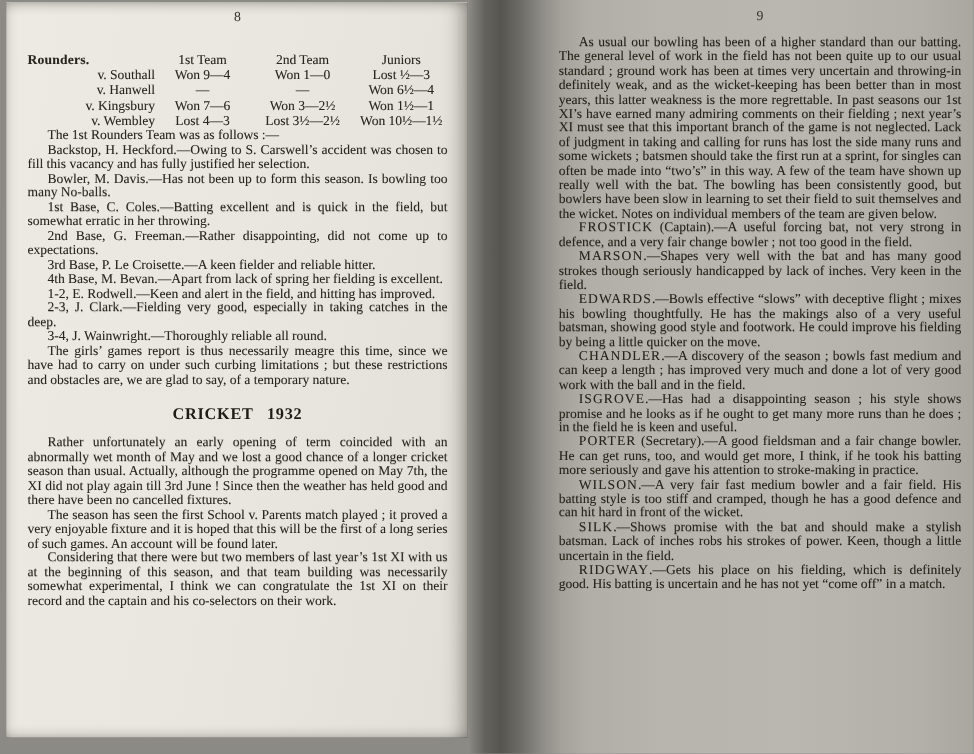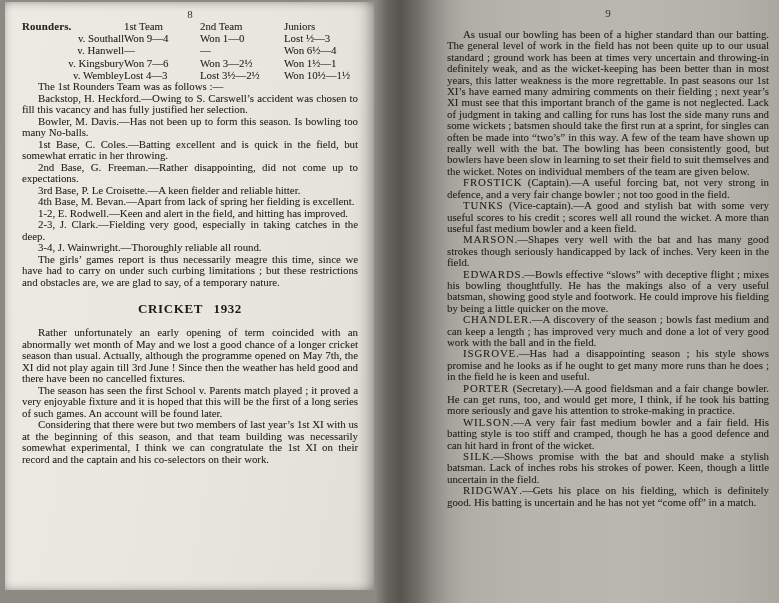--- a/index.html
+++ b/index.html
@@ -41,23 +41,23 @@
   .page-right .body-text { color:#262318; line-height:11.4px; }
 
   .page-number { text-align:center; font-size:11px; color:#34312a; }
   .page-left  .page-number { margin-top:3px; }
   .page-right .page-number { margin-bottom:10px; }
 
   p.indent { text-indent:16px; }
 
   
   .rtable { display:grid; grid-template-columns:102px 76px 84px 74px;
-            margin-top:0; font-size:10.8px; line-height:12.2px; color:#29261f;
+            margin-top:22px; font-size:10.8px; line-height:12.2px; color:#29261f;
             text-shadow:.2px .2px 0 rgba(41,38,31,.28); }
-  .rtable .c { }
+  .rtable .c { text-align:center; }
   .rtable .head-title { font-weight:700; letter-spacing:.2px; }
   .rtable .opp { padding-left:10px;text-align:right; }
 
   
   .cricket-heading { text-align:center; font-weight:700; font-size:13px;
                      letter-spacing:.6px; word-spacing:7px; color:#1f1c16;
                      margin:13px 0 10px; }
 
   
   .pname { letter-spacing:.9px;margin-top:36px; }
@@ -123,21 +123,20 @@
   </div>
 
   <div class="page-right">
     <div class="page-right-content">
       <div class="page-number">9</div>
 
       <div class="body-text">
         <p class="indent">As usual our bowling has been of a higher standard than our batting. The general level of work in the field has not been quite up to our usual standard ; ground work has been at times very uncertain and throwing-in definitely weak, and as the wicket-keeping has been better than in most years, this latter weakness is the more regrettable. In past seasons our 1st XI’s have earned many admiring comments on their fielding ; next year’s XI must see that this important branch of the game is not neglected. Lack of judgment in taking and calling for runs has lost the side many runs and some wickets ; batsmen should take the first run at a sprint, for singles can often be made into “two’s” in this way. A few of the team have shown up really well with the bat. The bowling has been consistently good, but bowlers have been slow in learning to set their field to suit themselves and the wicket. Notes on individual members of the team are given below.</p>
 
         <p class="indent"><span class="pname">FROSTICK</span><span> (Captain).—A useful forcing bat, not very strong in defence, and a very fair change bowler ; not too good in the field.</span></p>
-        <p class="indent"><span class="pname">TUNKS</span><span> (Vice-captain).—A good and stylish bat with some very useful scores to his credit ; scores well all round the wicket. A more than useful fast medium bowler and a keen field.</span></p>
         <p class="indent"><span class="pname">MARSON</span><span>.—Shapes very well with the bat and has many good strokes though seriously handicapped by lack of inches. Very keen in the field.</span></p>
         <p class="indent"><span class="pname">EDWARDS</span><span>.—Bowls effective “slows” with deceptive flight ; mixes his bowling thoughtfully. He has the makings also of a very useful batsman, showing good style and footwork. He could improve his fielding by being a little quicker on the move.</span></p>
         <p class="indent"><span class="pname">CHANDLER</span><span>.—A discovery of the season ; bowls fast medium and can keep a length ; has improved very much and done a lot of very good work with the ball and in the field.</span></p>
         <p class="indent"><span class="pname">ISGROVE</span><span>.—Has had a disappointing season ; his style shows promise and he looks as if he ought to get many more runs than he does ; in the field he is keen and useful.</span></p>
         <p class="indent"><span class="pname">PORTER</span><span> (Secretary).—A good fieldsman and a fair change bowler. He can get runs, too, and would get more, I think, if he took his batting more seriously and gave his attention to stroke-making in practice.</span></p>
         <p class="indent"><span class="pname">WILSON</span><span>.—A very fair fast medium bowler and a fair field. His batting style is too stiff and cramped, though he has a good defence and can hit hard in front of the wicket.</span></p>
         <p class="indent"><span class="pname">SILK</span><span>.—Shows promise with the bat and should make a stylish batsman. Lack of inches robs his strokes of power. Keen, though a little uncertain in the field.</span></p>
         <p class="indent"><span class="pname">RIDGWAY</span><span>.—Gets his place on his fielding, which is definitely good. His batting is uncertain and he has not yet “come off” in a match.</span></p>
       </div>
     </div>

